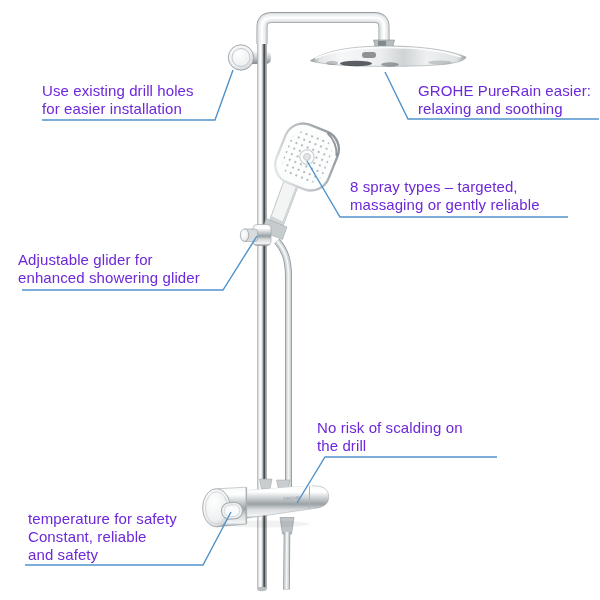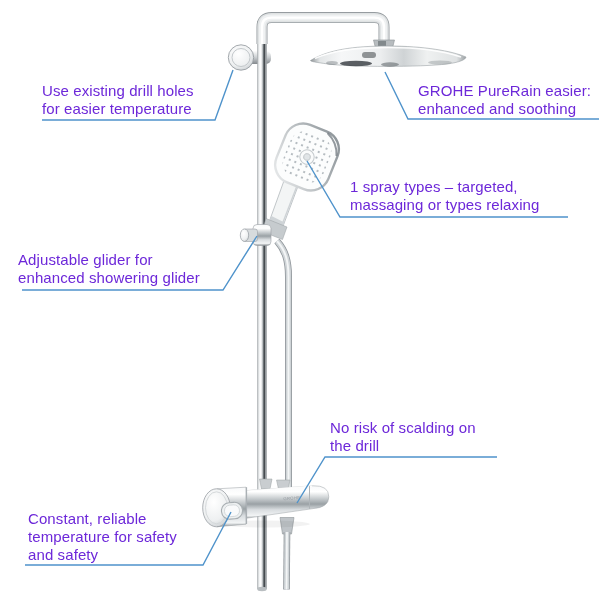--- a/index.html
+++ b/index.html
@@ -161,42 +161,42 @@
       <polyline points="599,119 408,119 385,72"></polyline>
       <polyline points="568,217 340,217 307,161"></polyline>
       <polyline points="22,290 223,290 257,236"></polyline>
       <polyline points="497,457 325,457 297,503"></polyline>
       <polyline points="25,565 203,565 231,512"></polyline>
     </g>
   </svg>
 
   <div class="callout" style="left:42px;top:82px;">
     <div>Use existing drill holes</div>
-    <div>for easier temperature</div>
+    <div>for easier installation</div>
   </div>
 
   <div class="callout" style="left:418px;top:82px;">
     <div>GROHE PureRain easier:</div>
-    <div>enhanced and soothing</div>
+    <div>relaxing and soothing</div>
   </div>
 
   <div class="callout" style="left:350px;top:178px;">
-    <div>1 spray types – targeted,</div>
-    <div>massaging or types relaxing</div>
+    <div>8 spray types – targeted,</div>
+    <div>massaging or gently reliable</div>
   </div>
 
   <div class="callout" style="left:18px;top:251px;">
     <div>Adjustable glider for</div>
     <div>enhanced showering glider</div>
   </div>
 
-  <div class="callout" style="left:330px;top:419px;">
+  <div class="callout" style="left:317px;top:419px;">
     <div>No risk of scalding on</div>
     <div>the drill</div>
   </div>
 
   <div class="callout" style="left:28px;top:510px;">
+    <div>temperature for safety</div>
     <div>Constant, reliable</div>
-    <div>temperature for safety</div>
     <div>and safety</div>
   </div>
 
 </div>
 
 </body></html>

